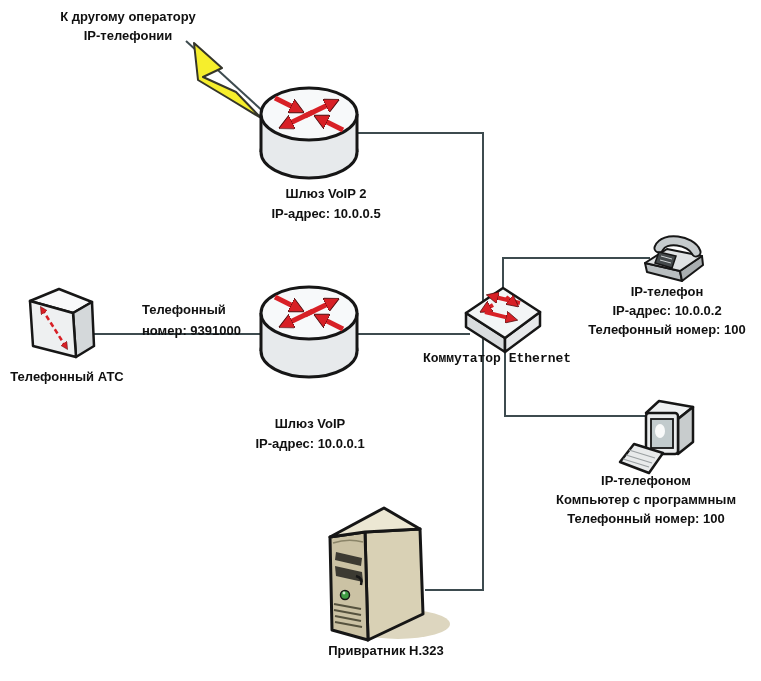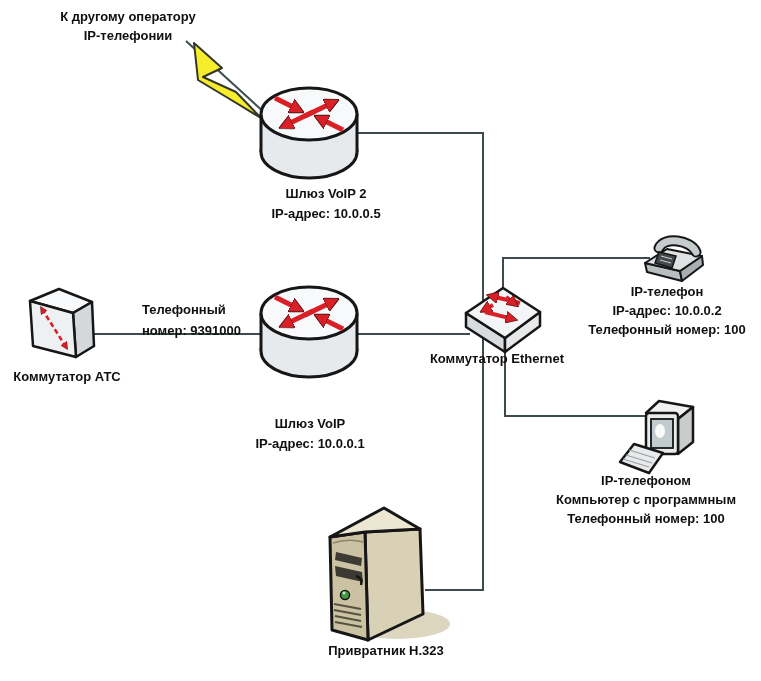--- a/index.html
+++ b/index.html
@@ -139,34 +139,34 @@
     <div>К другому оператору</div>
     <div>IP-телефонии</div>
   </div>
 
   <div class="lbl lh20" style="left:310px;top:184px;margin-left:16px;">
     <div>Шлюз VoIP 2</div>
     <div>IP-адрес: 10.0.0.5</div>
   </div>
 
   <div class="lbl" style="left:67px;top:367px;">
-    <div>Коммутатор АТС</div>
+    <div>Телефонный АТС</div>
   </div>
 
   <div class="lbl left lh21" style="left:142px;top:299px;">
     <div>Телефонный</div>
     <div>номер: 9391000</div>
   </div>
 
   <div class="lbl lh20" style="left:310px;top:383px;margin-top:31px;">
     <div>Шлюз VoIP</div>
     <div>IP-адрес: 10.0.0.1</div>
   </div>
 
-  <div class="lbl" style="left:497px;top:349px;">
+  <div class="lbl" style="left:497px;top:349px;font-family:Liberation Mono, monospace;">
     <div>Коммутатор Ethernet</div>
   </div>
 
   <div class="lbl" style="left:667px;top:282px;">
     <div>IP-телефон</div>
     <div>IP-адрес: 10.0.0.2</div>
     <div>Телефонный номер: 100</div>
   </div>
 
   <div class="lbl" style="left:646px;top:471px;">

